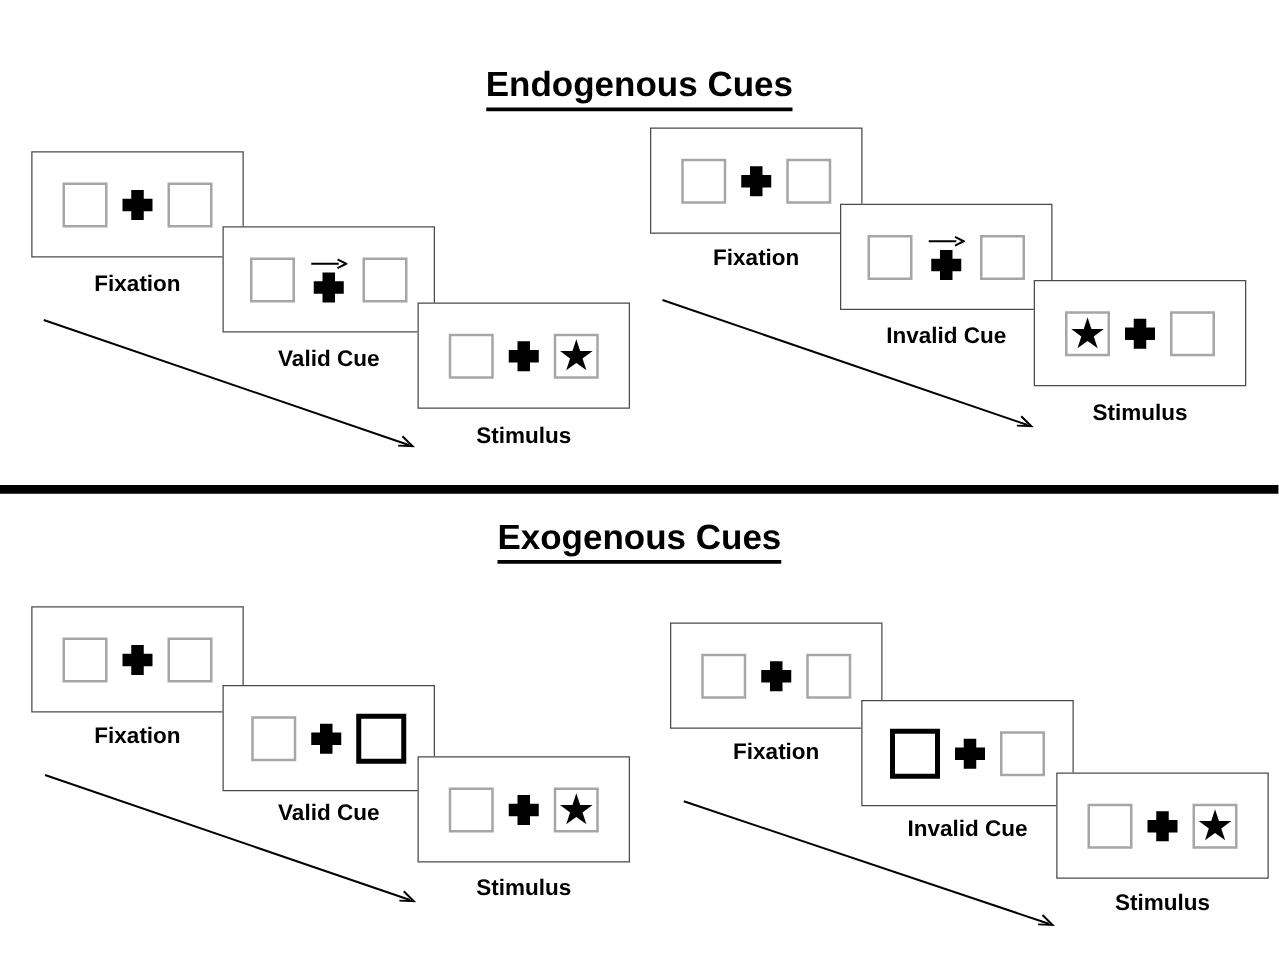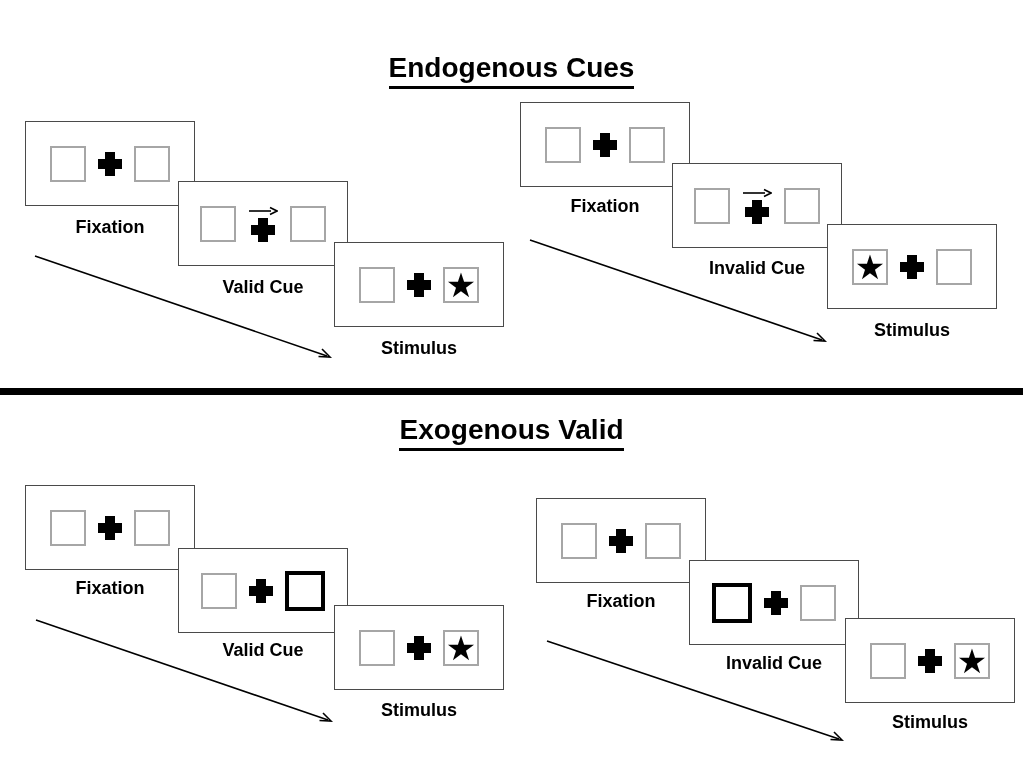--- a/index.html
+++ b/index.html
@@ -127,21 +127,21 @@
 
     <svg class="arrow-overlay" style="left:525px; top:234px;" width="315" height="118">
       <line x1="5" y1="6" x2="297" y2="106" stroke="#000" stroke-width="1.6"></line>
       <path d="M288.5,106.5 L300,107 L292,99" fill="none" stroke="#000" stroke-width="1.6"></path>
     </svg>
   </div>
 
   <div class="divider"></div>
 
   <div class="section-title" style="top:414px;">
-    <span class="tt">Exogenous Valid</span>
+    <span class="tt">Exogenous Cues</span>
   </div>
 
   <div>
     <div class="panel" style="left:25px; top:485px;">
       <div class="sq"></div>
       <div class="plus"></div>
       <div class="sq"></div>
     </div>
     <div class="plabel" style="left:25px; top:578px;">Fixation</div>
 

